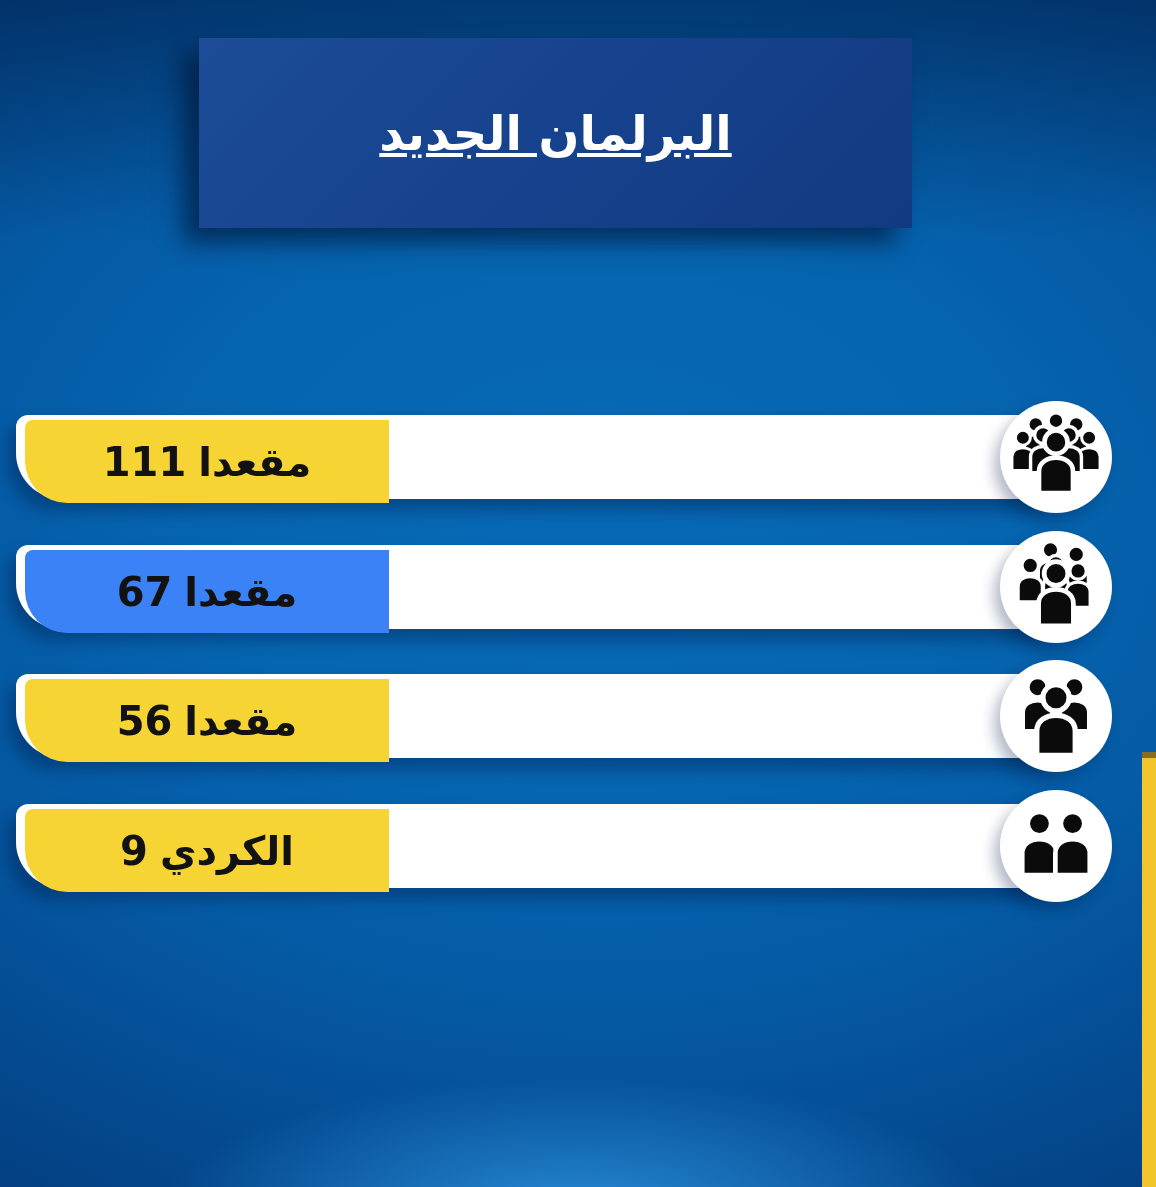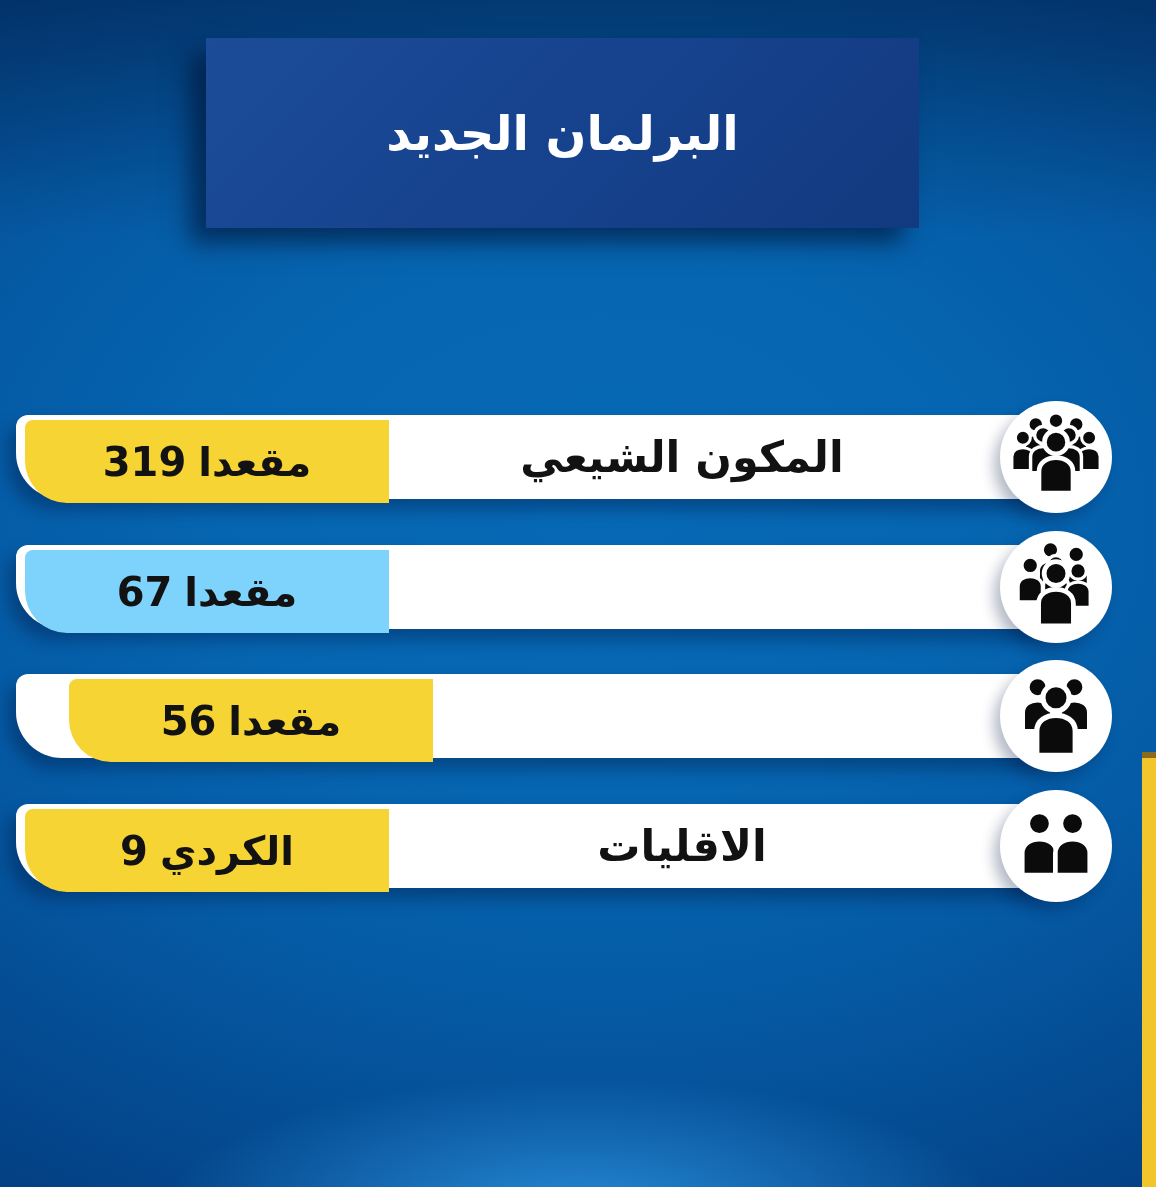--- a/index.html
+++ b/index.html
@@ -9,25 +9,25 @@
     background-color:#033066;
     background-image:
       linear-gradient(180deg, rgba(1,22,58,.45) 0%, rgba(1,22,58,0) 20%),
       radial-gradient(48% 15% at 50% 102%, rgba(40,140,215,.95), rgba(40,140,215,0) 75%),
       radial-gradient(120% 85% at 52% 44%, #0769b6 0%, #0665b0 28%, #055aa4 48%, #04498f 68%, #033a7a 85%, #022c61 100%);
   }
   .stage{position:absolute;inset:0;direction:rtl;}
 
   
   .title-box{
-    position:absolute;left:206px;top:38px;width:713px;height:190px;
+    position:absolute;left:199px;top:38px;width:713px;height:190px;
     background:linear-gradient(135deg,#1c4c98 0%,#16418c 55%,#123a80 100%);
     box-shadow:-16px 15px 22px rgba(1,16,48,.6);
     display:flex;flex-direction:column;justify-content:center;align-items:center;
-    color:#fff;font-weight:bold;font-size:48px;line-height:72px;text-align:center;
+    color:#fff;font-weight:bold;font-size:48px;line-height:72px;text-align:center;text-decoration:underline;
   }
 
   
   .rows{position:absolute;left:16px;top:415px;width:1096px;height:475px;}
   .row{position:absolute;left:0;width:1096px;height:84px;}
   .bar{
     position:absolute;left:0;right:54px;top:0;bottom:0;background:#fff;
     border-radius:12px 18px 18px 46px;
     box-shadow:-8px 11px 16px rgba(1,24,66,.38);
   }
@@ -62,24 +62,23 @@
 <div class="stage">
 
   <header class="title-box">
     <div>البرلمان الجديد</div>
   </header>
 
   <div class="rows" id="rows">
       <div class="row" style="top: 0px;">
     <div class="bar">
       <div class="badge" style="background: rgb(245, 212, 51);">
-        <span>319</span>
+        <span>111</span>
         <span>مقعدا</span>
       </div>
-      <div class="label">المكون الشيعي</div>
     </div>
     <div class="circle">
       <svg viewBox="0 0 100 100">
             <g transform="translate(50,24) scale(0.56)">
               <path d="M -22,42 L -22,14 C -22,-10 22,-10 22,14 L 22,42 Z" fill="#0b0b0b" stroke="#fff" stroke-width="6" stroke-linejoin="round"></path>
               <circle cx="0" cy="-24" r="15" fill="#0b0b0b" stroke="#fff" stroke-width="6"></circle>
             </g>
             <g transform="translate(28,28) scale(0.56)">
               <path d="M -22,42 L -22,14 C -22,-10 22,-10 22,14 L 22,42 Z" fill="#0b0b0b" stroke="#fff" stroke-width="6" stroke-linejoin="round"></path>
               <circle cx="0" cy="-24" r="15" fill="#0b0b0b" stroke="#fff" stroke-width="6"></circle>
@@ -106,21 +105,21 @@
             </g>
             <g transform="translate(50,54) scale(0.84)">
               <path d="M -22,42 L -22,14 C -22,-10 22,-10 22,14 L 22,42 Z" fill="#0b0b0b" stroke="#fff" stroke-width="6" stroke-linejoin="round"></path>
               <circle cx="0" cy="-24" r="15" fill="#0b0b0b" stroke="#fff" stroke-width="6"></circle>
             </g>
           </svg>
     </div>
   </div>
       <div class="row" style="top: 130px;">
     <div class="bar">
-      <div class="badge" style="background: #7dd3fc;">
+      <div class="badge" style="background: #3b82f6;">
         <span>67</span>
         <span>مقعدا</span>
       </div>
     </div>
     <div class="circle">
       <svg viewBox="0 0 100 100">
             <g transform="translate(44,24) scale(0.6)">
               <path d="M -22,42 L -22,14 C -22,-10 22,-10 22,14 L 22,42 Z" fill="#0b0b0b" stroke="#fff" stroke-width="6" stroke-linejoin="round"></path>
               <circle cx="0" cy="-24" r="15" fill="#0b0b0b" stroke="#fff" stroke-width="6"></circle>
             </g>
@@ -142,21 +141,21 @@
             </g>
             <g transform="translate(50,56) scale(0.86)">
               <path d="M -22,42 L -22,14 C -22,-10 22,-10 22,14 L 22,42 Z" fill="#0b0b0b" stroke="#fff" stroke-width="6" stroke-linejoin="round"></path>
               <circle cx="0" cy="-24" r="15" fill="#0b0b0b" stroke="#fff" stroke-width="6"></circle>
             </g>
           </svg>
     </div>
   </div>
       <div class="row" style="top: 259px;">
     <div class="bar">
-      <div class="badge" style="background: rgb(245, 212, 51); margin-left: 44px;">
+      <div class="badge" style="background: rgb(245, 212, 51);">
         <span>56</span>
         <span>مقعدا</span>
       </div>
     </div>
     <div class="circle">
       <svg viewBox="0 0 100 100">
             <g transform="translate(30,36) scale(0.72)">
               <path d="M -22,42 L -22,14 C -22,-10 22,-10 22,14 L 22,42 Z" fill="#0b0b0b" stroke="#fff" stroke-width="6" stroke-linejoin="round"></path>
               <circle cx="0" cy="-24" r="15" fill="#0b0b0b" stroke="#fff" stroke-width="6"></circle>
             </g>
@@ -170,21 +169,20 @@
             </g>
           </svg>
     </div>
   </div>
       <div class="row" style="top: 389px;">
     <div class="bar">
       <div class="badge" style="background: rgb(245, 212, 51);">
         <span>9</span>
         <span>الكردي</span>
       </div>
-      <div class="label">الاقليات</div>
     </div>
     <div class="circle">
       <svg viewBox="0 0 100 100">
             <g transform="translate(32,46) scale(0.85)">
               <path d="M -22,42 L -22,14 C -22,-10 22,-10 22,14 L 22,42 Z" fill="#0b0b0b" stroke="#fff" stroke-width="6" stroke-linejoin="round"></path>
               <circle cx="0" cy="-24" r="15" fill="#0b0b0b" stroke="#fff" stroke-width="6"></circle>
             </g>
             <g transform="translate(68,46) scale(0.85)">
               <path d="M -22,42 L -22,14 C -22,-10 22,-10 22,14 L 22,42 Z" fill="#0b0b0b" stroke="#fff" stroke-width="6" stroke-linejoin="round"></path>
               <circle cx="0" cy="-24" r="15" fill="#0b0b0b" stroke="#fff" stroke-width="6"></circle>

